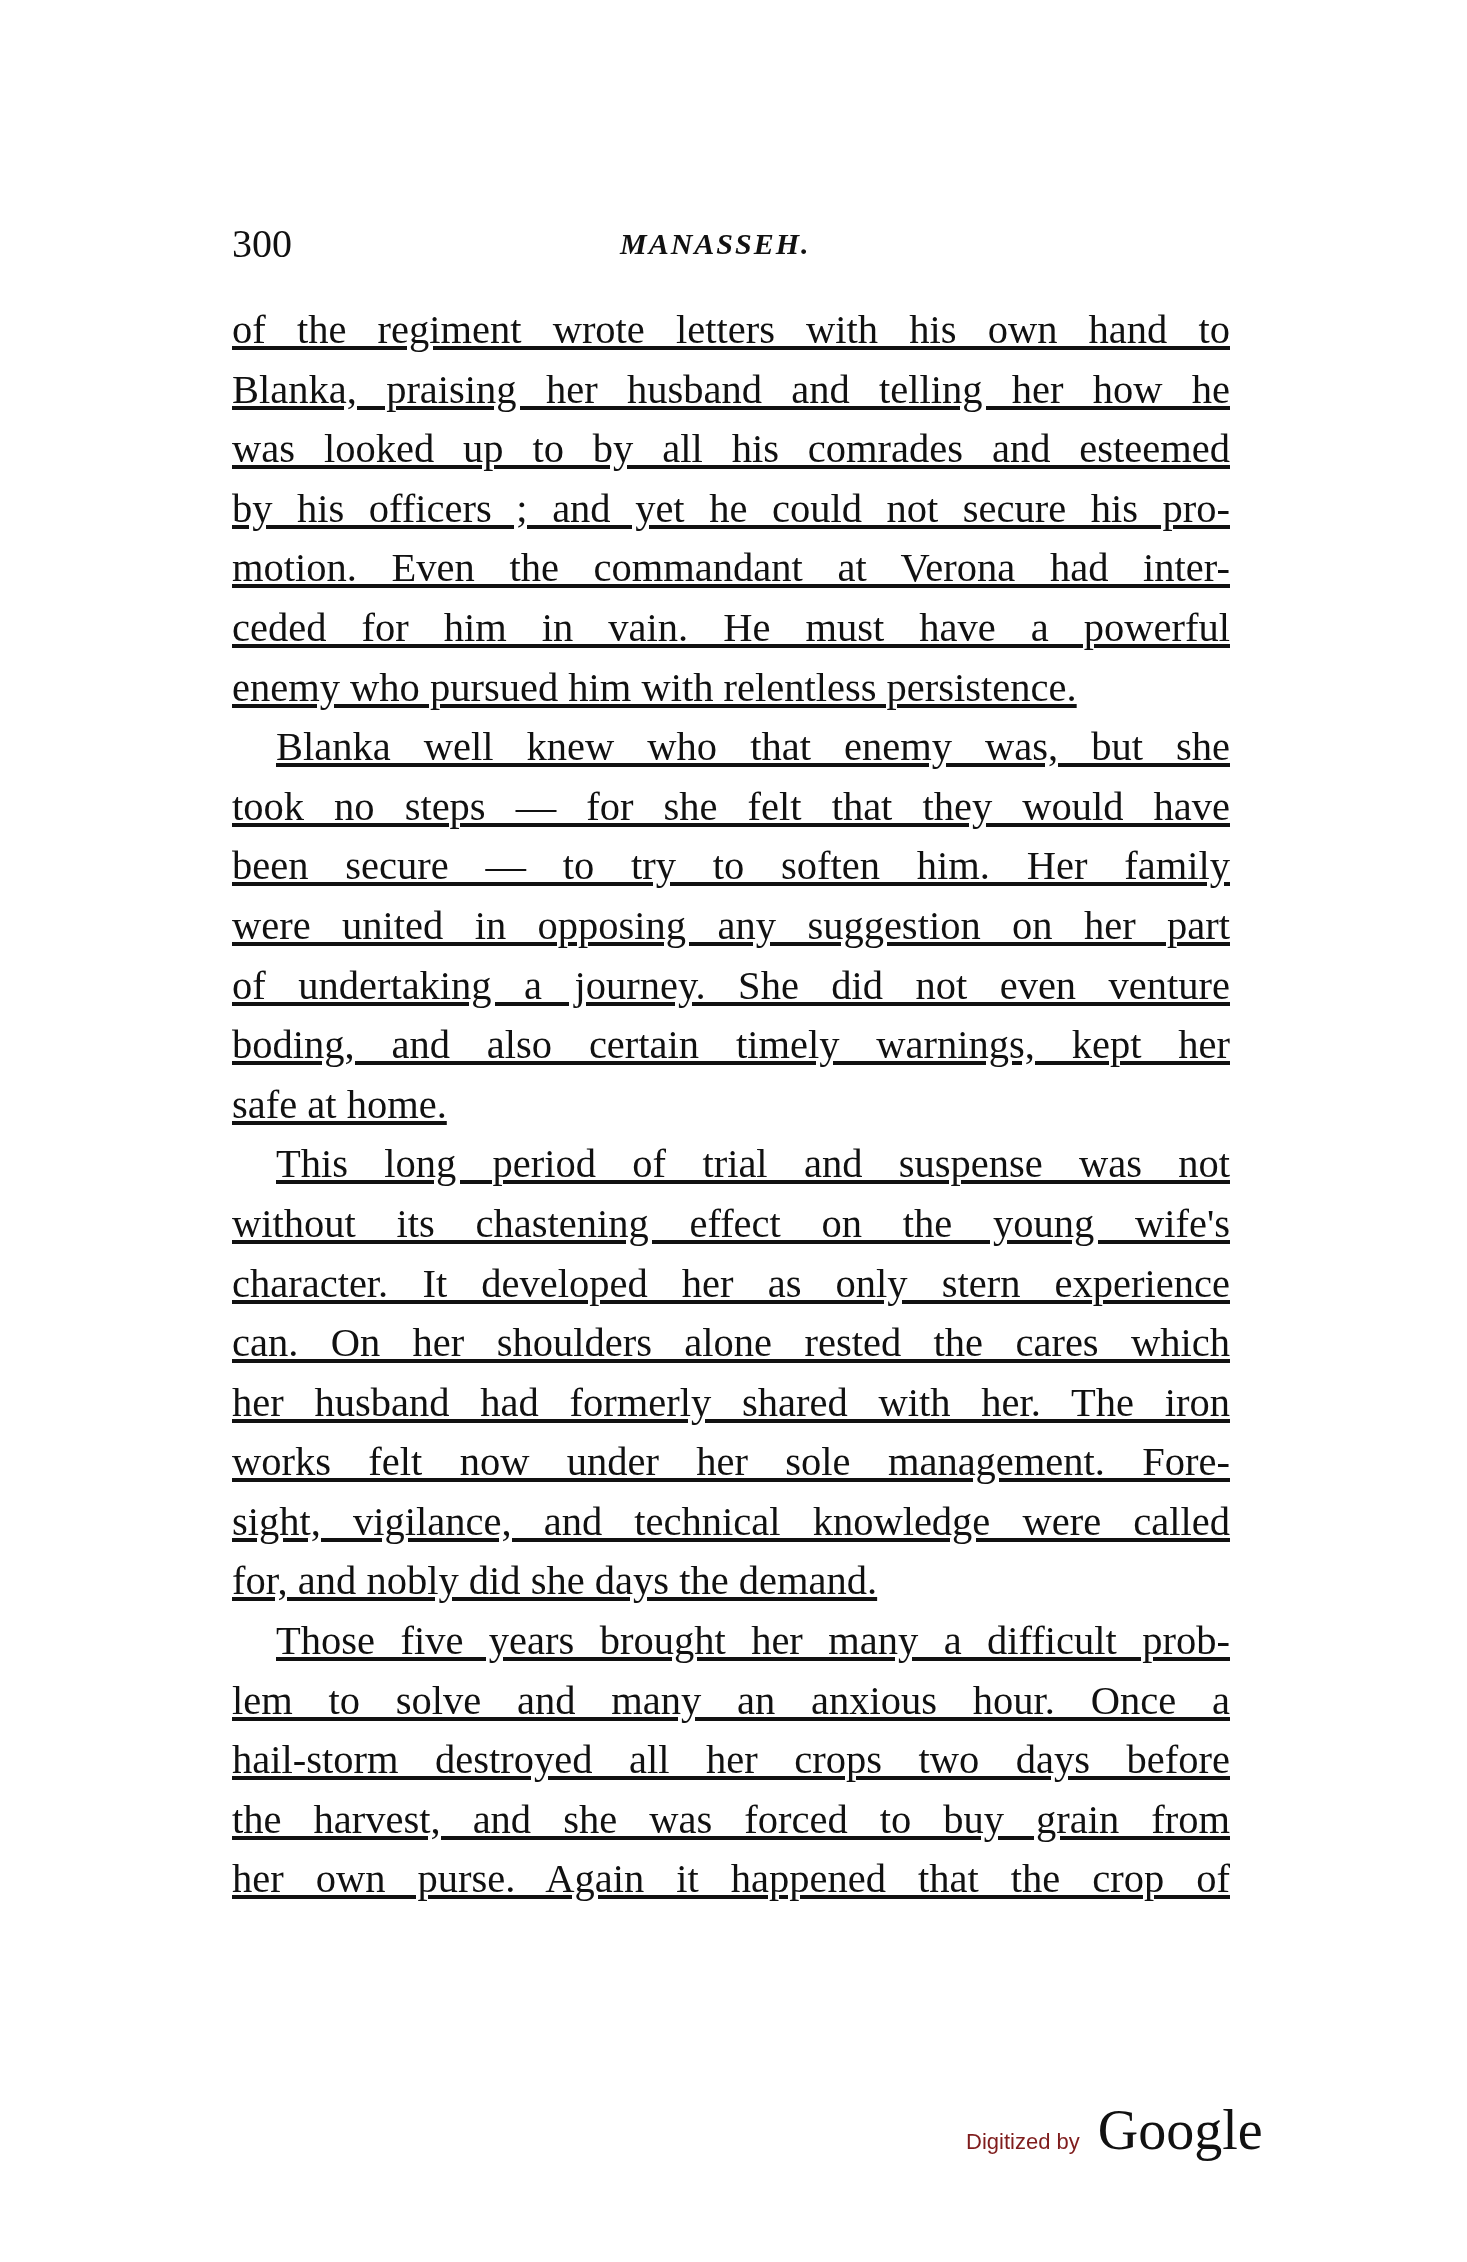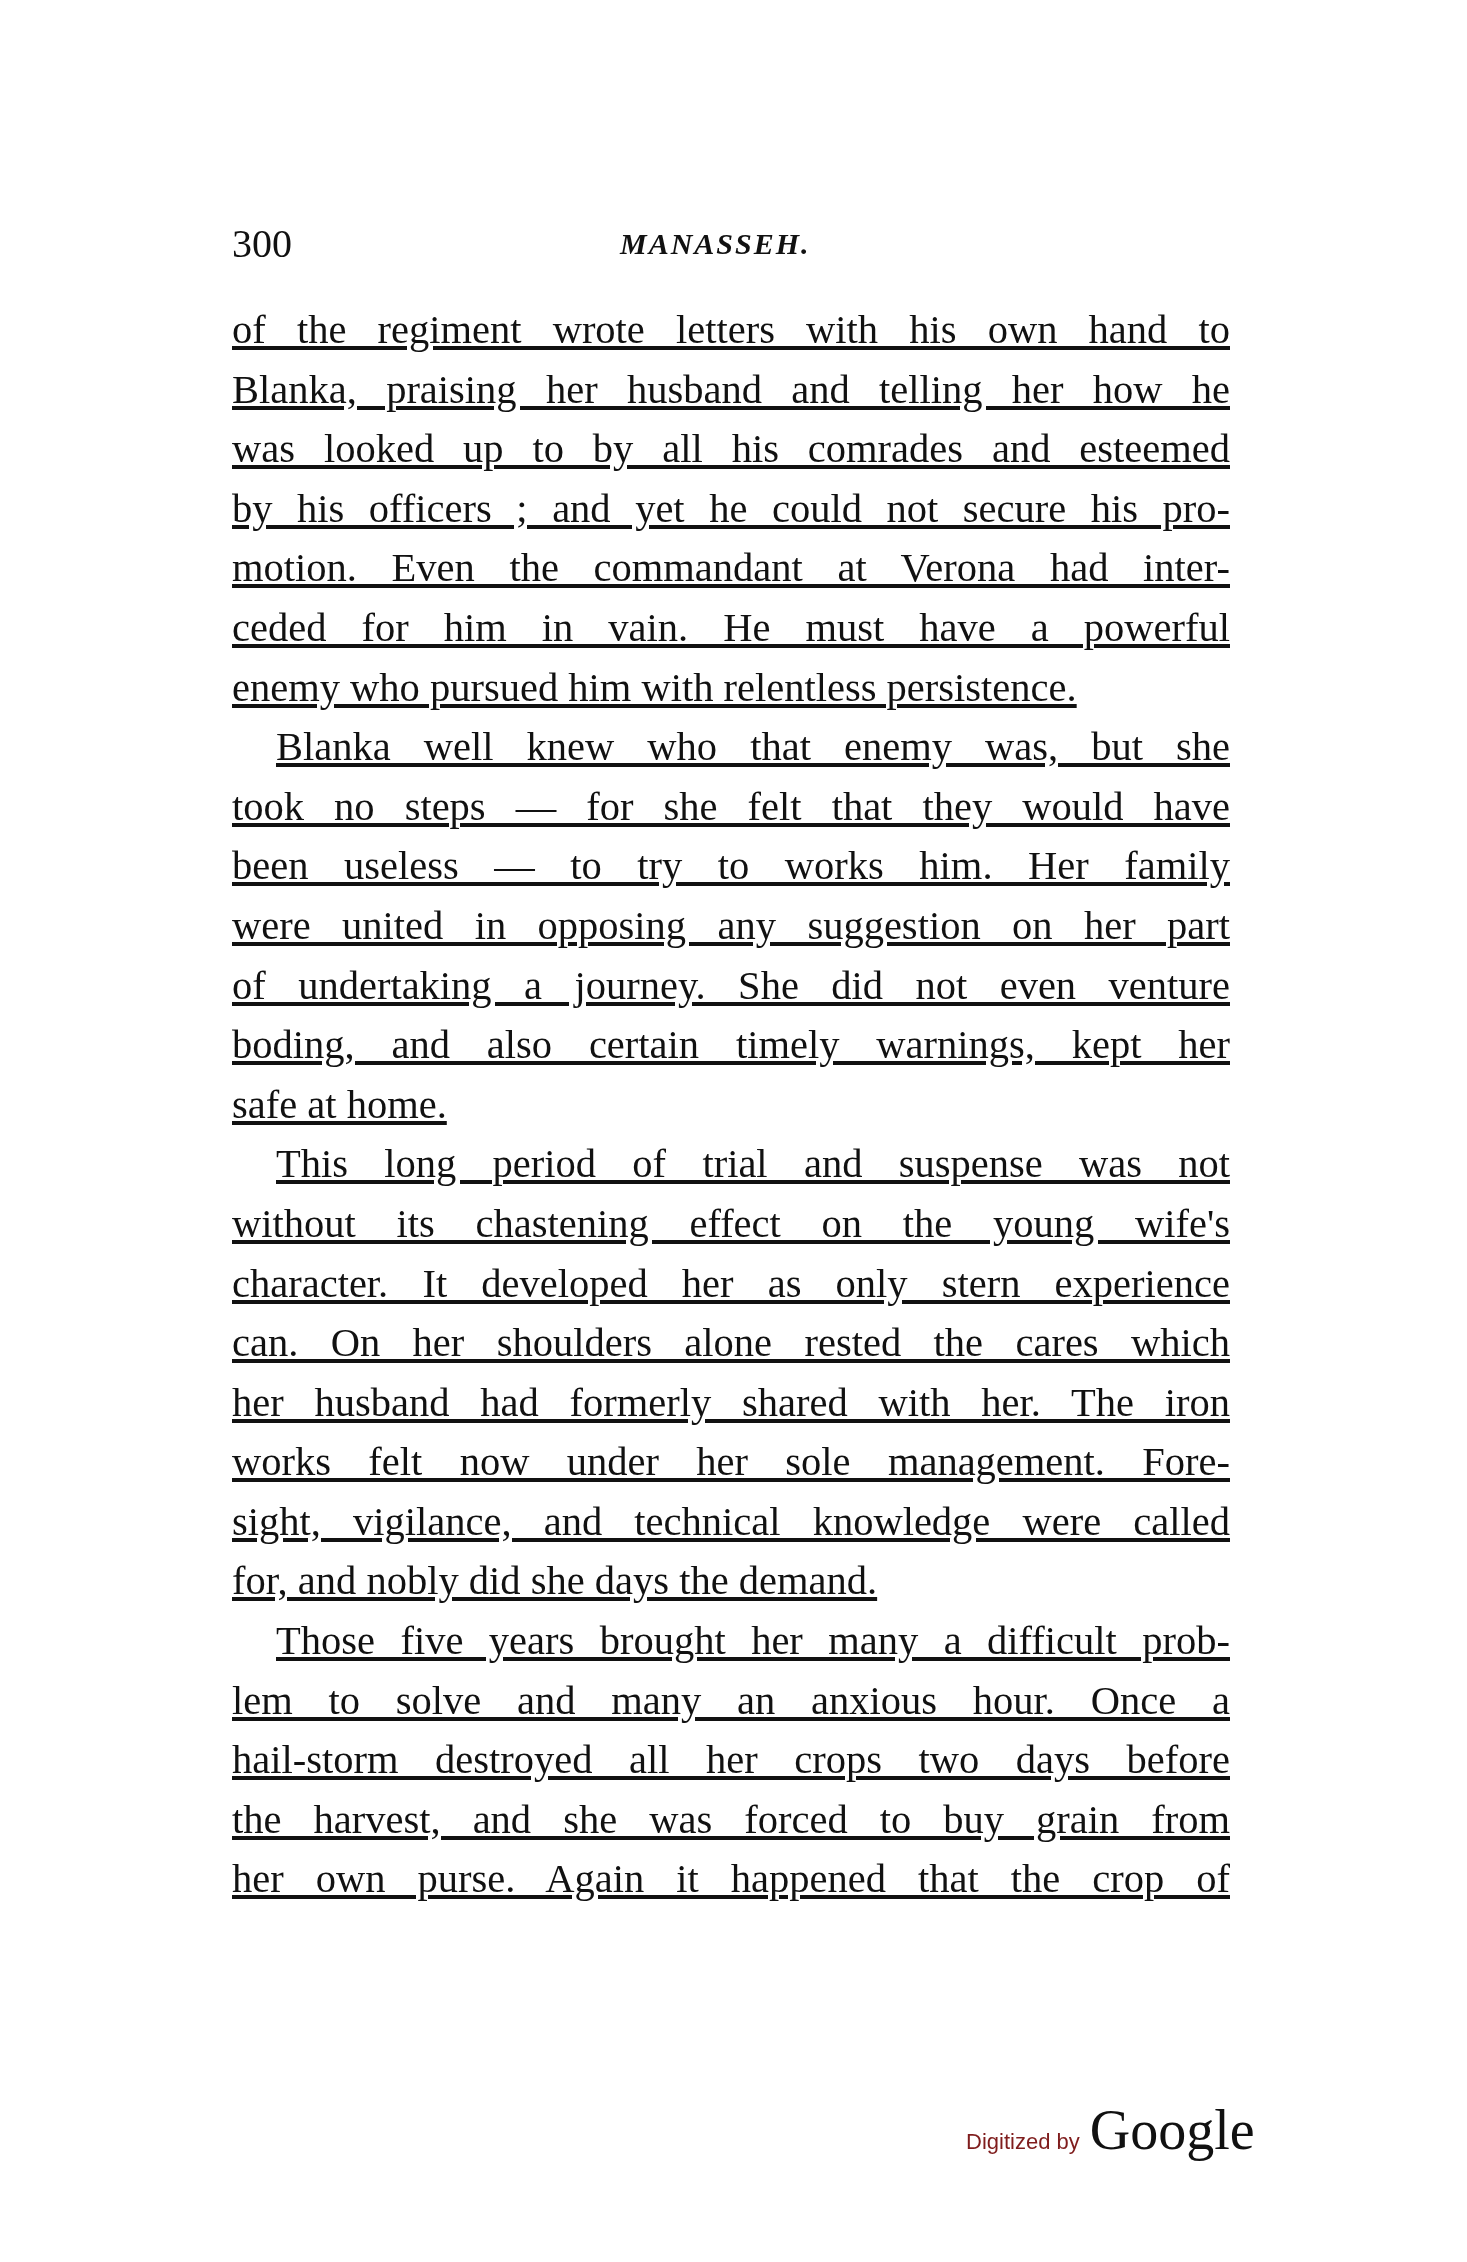--- a/index.html
+++ b/index.html
@@ -25,21 +25,21 @@
   .line.last { text-align-last: left; }
   .line.indent { padding-left: 44px; }
   .watermark {
     position: absolute; left: 966px; top: 2098px;
     display: flex; align-items: baseline; white-space: nowrap;
   }
   .watermark .digitized {
     font-family: "Liberation Sans", sans-serif; font-size: 22px; color: #7f1d1d;
   }
   .watermark .google {
-    font-family: "Liberation Serif", serif; font-size: 56px; color: #111; margin-left: 10px;
+    font-family: "Liberation Serif", serif; font-size: 56px; color: #111; margin-left: 18px;
   }
 </style>
 </head>
 <body>
 
 <div class="page">
   <div class="page-number">300</div>
   <div class="running-head">MANASSEH.</div>
 
   <div class="body-text">
@@ -50,21 +50,21 @@
       <span class="line">was looked up to by all his comrades and esteemed</span>
       <span class="line">by his officers ; and yet he could not secure his pro-</span>
       <span class="line">motion.  Even the commandant at Verona had inter-</span>
       <span class="line">ceded for him in vain.  He must have a powerful</span>
       <span class="line last">enemy who pursued him with relentless persistence.</span>
     </div>
 
     <div>
       <span class="line indent">Blanka well knew who that enemy was, but she</span>
       <span class="line">took no steps — for she felt that they would have</span>
-      <span class="line">been useless — to try to works him.  Her family</span>
+      <span class="line">been secure — to try to soften him.  Her family</span>
       <span class="line">were united in opposing any suggestion on her part</span>
       <span class="line">of undertaking a journey.  She did not even venture</span>
       <span class="line">boding, and also certain timely warnings, kept her</span>
       <span class="line last">safe at home.</span>
     </div>
 
     <div>
       <span class="line indent">This long period of trial and suspense was not</span>
       <span class="line">without its chastening effect on the young wife's</span>
       <span class="line">character.  It developed her as only stern experience</span>

